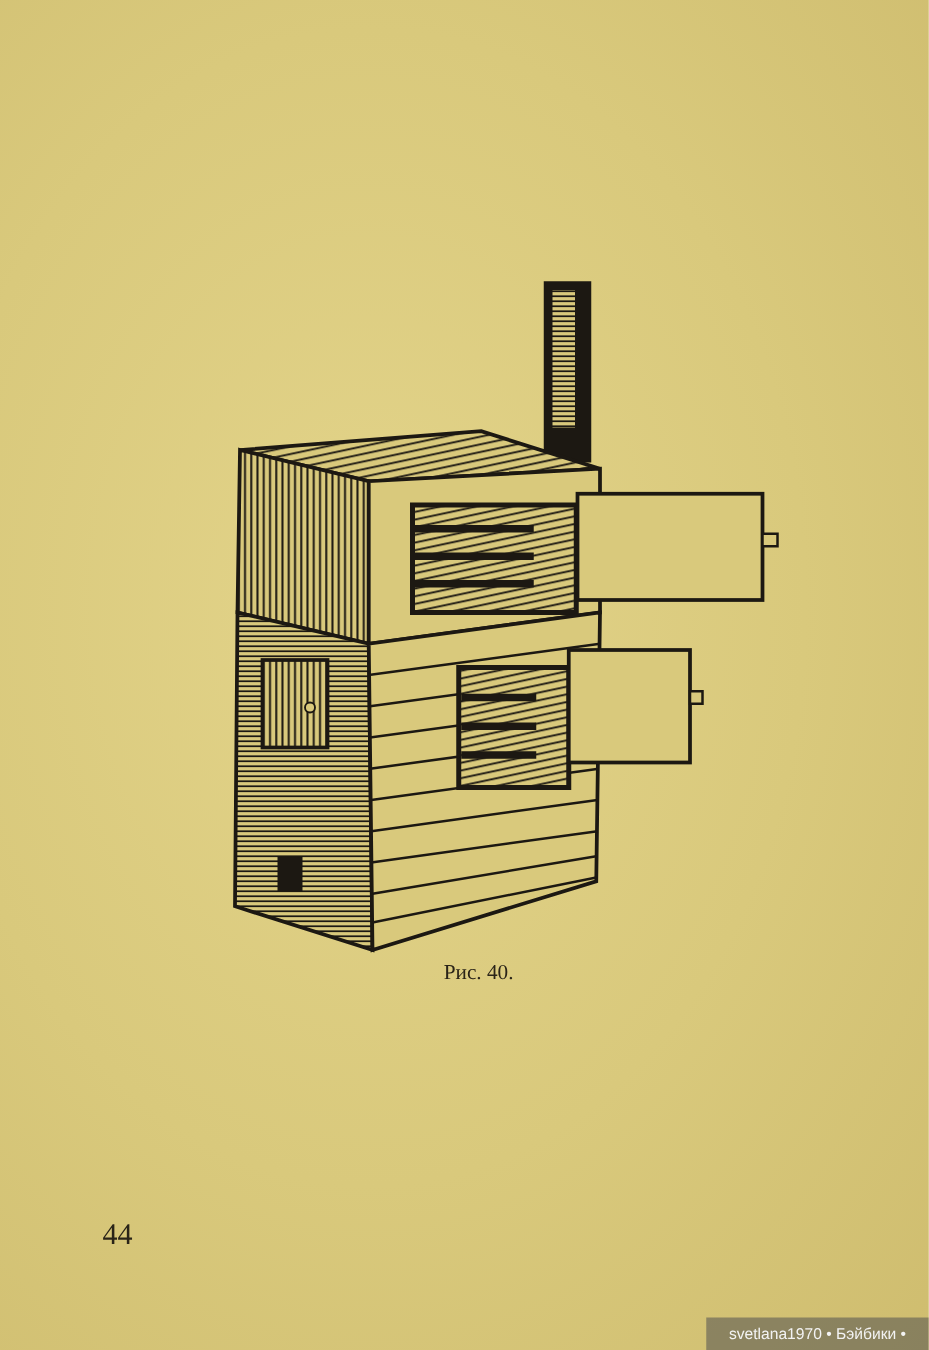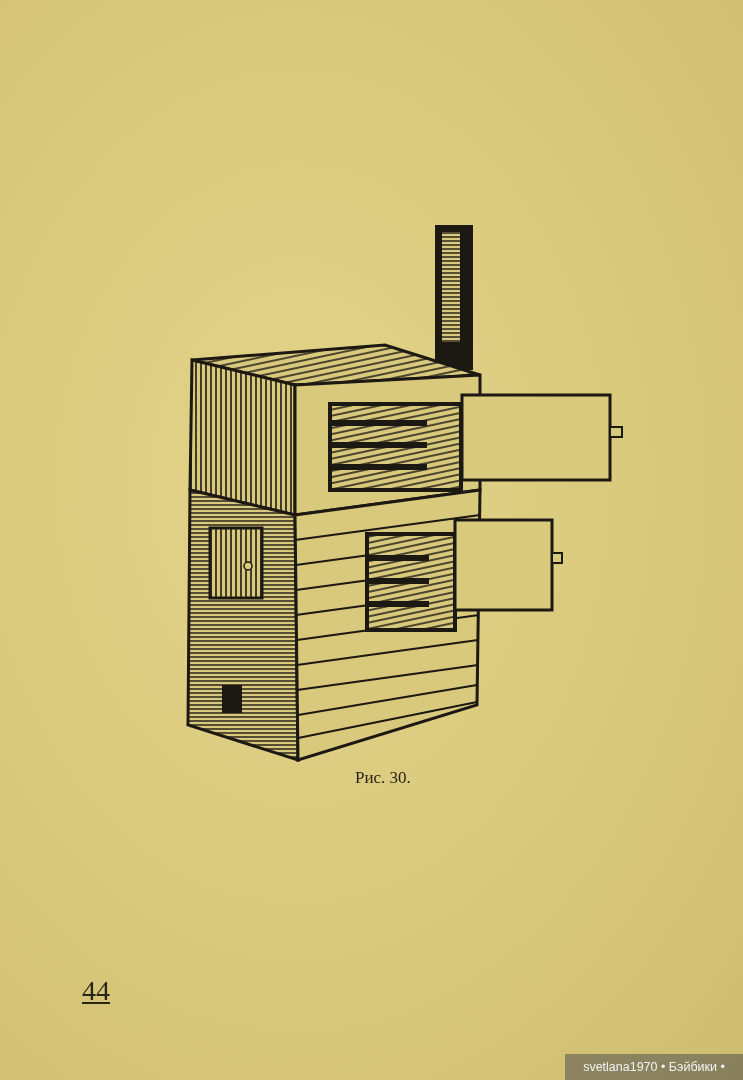--- a/index.html
+++ b/index.html
@@ -15,21 +15,21 @@
     display:flex; justify-content:space-between;
     letter-spacing:0.2px;
   }
   .line.last { justify-content:flex-start; gap:14px; }
   .line.indent { left:140px; width:560px; }
   .caption {
     position:absolute; left:355px; top:768px;
     font-size:17px; line-height:20px;
   }
   .pagenum {
-    position:absolute; left:82px; top:975px; font-size:28px;text-decoration:underline;
+    position:absolute; left:82px; top:975px; font-size:24px;
   }
   .figure { position:absolute; left:180px; top:220px; width:450px; height:550px; }
   .watermark {
     position:absolute; right:0; bottom:0; width:178px; height:26px;
     background:rgba(80,80,80,0.55);
     color:#f3f3f3; font-family:"Liberation Sans", sans-serif; font-size:12.5px;
     line-height:26px; text-align:center;
   }
 </style>
 </head>
@@ -101,21 +101,21 @@
     <rect x="185" y="312" width="92" height="100" fill="#1c1812"></rect>
     <rect x="189" y="316" width="84" height="92" fill="url(#dlines)"></rect>
     <rect x="189" y="335" width="60" height="6" fill="#1c1812"></rect>
     <rect x="189" y="358" width="60" height="6" fill="#1c1812"></rect>
     <rect x="189" y="381" width="60" height="6" fill="#1c1812"></rect>
 
     <rect x="275" y="300" width="97" height="90" fill="#d9c97c" stroke="#1c1812" stroke-width="3"></rect>
     <rect x="372" y="333" width="10" height="10" fill="#d9c97c" stroke="#1c1812" stroke-width="2"></rect>
   </svg>
 
-  <div class="caption">Рис. 30.</div>
+  <div class="caption">Рис. 40.</div>
 
   <div class="line" style="top:800px"></div>
   <div class="line" style="top:832px"></div>
   <div class="line" style="top:864px"></div>
   <div class="line" style="top:896px"></div>
   <div class="line" style="top:928px"></div>
 
   <div class="pagenum">44</div>
 </div>
 

